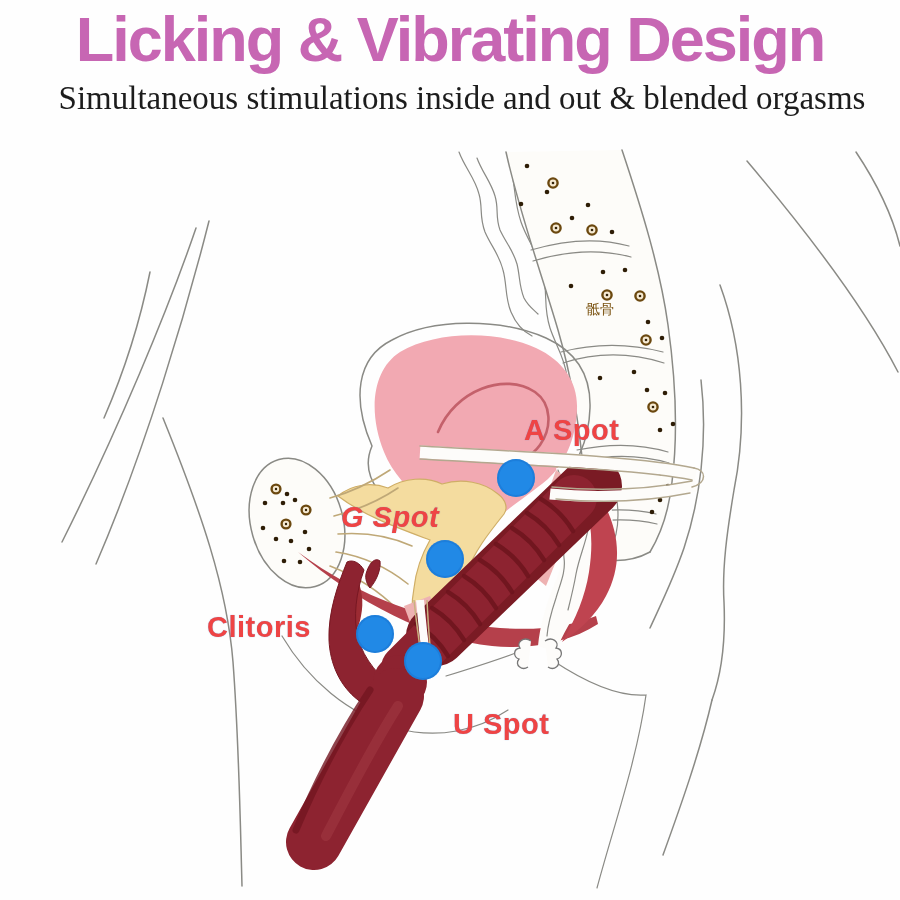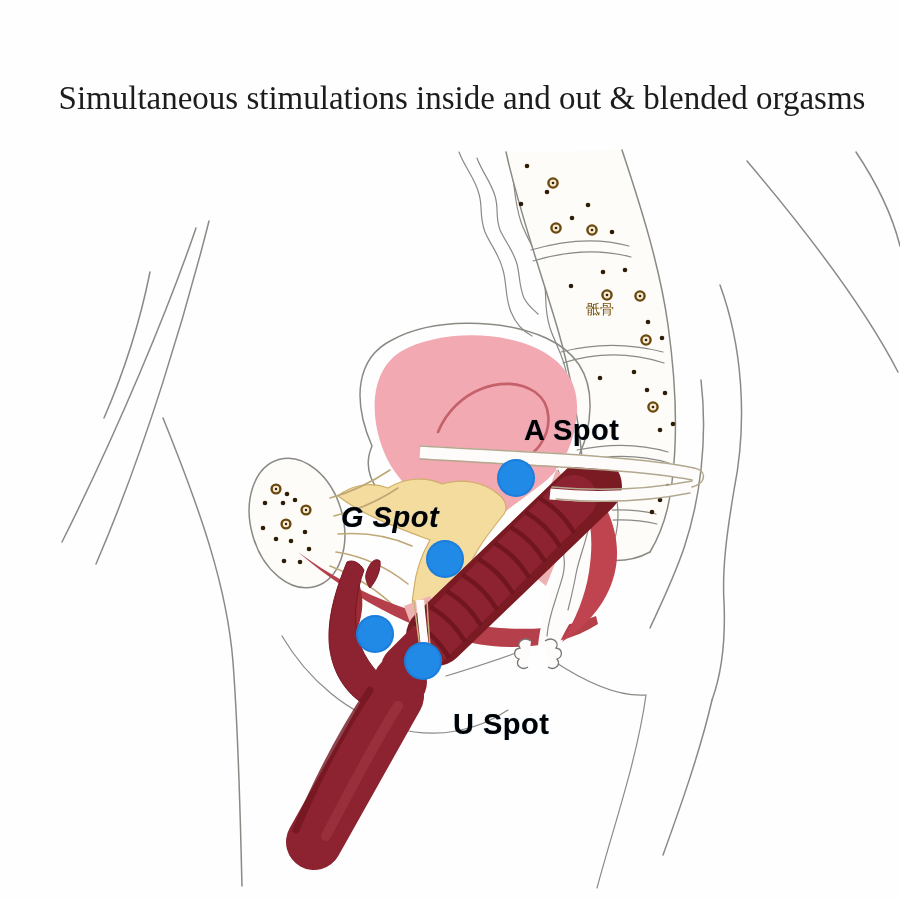--- a/index.html
+++ b/index.html
@@ -6,35 +6,36 @@
   .page{position:relative;width:900px;height:900px;background:#fefefe;overflow:hidden;
         font-family:"Liberation Sans",sans-serif;}
   .title{position:absolute;top:0;left:0;width:900px;text-align:center;
          font-weight:800;font-size:63px;line-height:78px;letter-spacing:-2px;
          color:#c766b3;white-space:nowrap;}
   .subtitle{position:absolute;top:78px;left:12px;width:900px;text-align:center;
             font-family:"Liberation Serif",serif;font-size:33px;line-height:40px;
             color:#1c1c1c;white-space:nowrap;}
   .diagram{position:absolute;top:0;left:0;width:900px;height:720px;}
   svg{position:absolute;top:0;left:0;}
-  .spot-label{position:absolute;font-weight:800;font-size:29px;color:#000000;
+  .spot-label{position:absolute;font-weight:800;font-size:29px;color:#ef4444;
               letter-spacing:.5px;white-space:nowrap;
               text-shadow:0 0 1px rgba(30,126,216,.55);}
   .spot-dot{position:absolute;width:38px;height:38px;border-radius:50%;
             background:#2189e6;box-shadow:inset 0 0 0 2px rgba(18,98,190,.28);}
   .thin{fill:none;stroke:#8a8a85;stroke-width:1.5;stroke-linecap:round;}
   .thin2{fill:none;stroke:#8a8a85;stroke-width:1.2;stroke-linecap:round;}
   .tan{fill:none;stroke:#bfa877;stroke-width:1.6;stroke-linecap:round;}
   .band{fill:none;stroke:#b3a88f;stroke-width:1.5;stroke-linecap:round;}
 </style>
 </head>
 <body>
 
 <div class="page">
 
+  <div class="title">Licking &amp; Vibrating Design</div>
   <div class="subtitle">Simultaneous stimulations inside and out &amp; blended orgasms</div>
 
   <div class="diagram">
     <svg width="900" height="900" viewBox="0 0 900 900">
 
       <g>
         <path class="thin" d="M196,228 C168,310 118,430 62,542"></path>
         <path class="thin" d="M209,221 C186,312 146,448 96,564"></path>
         <path class="thin" d="M150,272 C140,322 124,372 104,418"></path>
         <path class="thin" d="M163,418 C201,512 227,587 233,662 C239,742 240,812 242,886"></path>
@@ -235,15 +236,16 @@
       </g>
     </svg>
 
     <div class="spot-dot" style="left:497px;top:459px;"></div>
     <div class="spot-dot" style="left:426px;top:540px;"></div>
     <div class="spot-dot" style="left:356px;top:615px;"></div>
     <div class="spot-dot" style="left:404px;top:642px;"></div>
 
     <div class="spot-label" style="left:524px;top:414px;">A Spot</div>
     <div class="spot-label" style="left:341px;top:501px;font-style:italic;">G Spot</div>
+    <div class="spot-label" style="left:207px;top:611px;">Clitoris</div>
     <div class="spot-label" style="left:453px;top:708px;">U Spot</div>
   </div>
 </div>
 
 </body></html>

